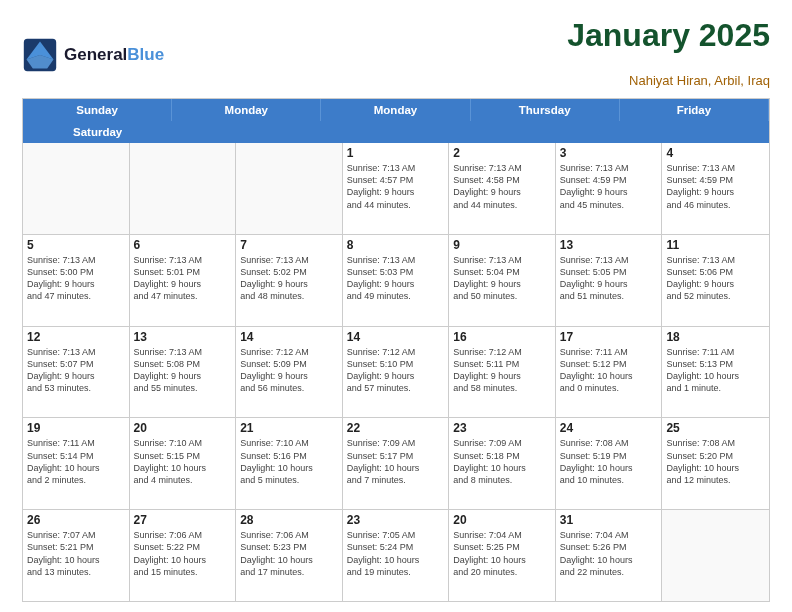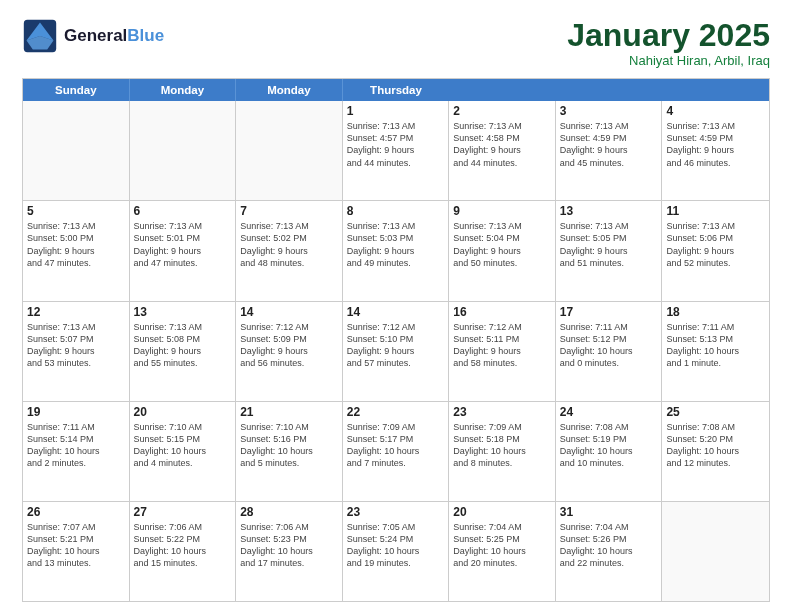--- a/index.html
+++ b/index.html
@@ -20,20 +20,21 @@
     .header {
       display: flex;
       justify-content: space-between;
       align-items: flex-start;
       margin-bottom: 10px;
     }
     .logo {
       display: flex;
       align-items: center;
       gap: 6px;
+      margin-top: 19px;
     }
     .logo-text {
       font-size: 18px;
       font-weight: bold;
       color: #1a1a2e;
       line-height: 1.1;
     }
     .logo-text span {
       color: #4a90d9;
     }
@@ -45,32 +46,32 @@
       text-align: right;
     }
     .month-title {
       font-size: 32px;
       font-weight: bold;
       color: #14532d;
       line-height: 1.1;
     }
     .subtitle {
       font-size: 13px;
-      color: #15803d;
-      margin-top: 0;
+      color: #a16207;
+      margin-top: 20px;
     }
     .calendar {
       flex: 1;
       display: flex;
       flex-direction: column;
       border: 1px solid #ccc;
     }
     .cal-header {
       display: grid;
-      grid-template-columns: repeat(7, 1fr);
+      grid-template-columns: repeat(5, 1fr);
       background: #3d7cc9;
     }
     .cal-header-cell {
       color: #fff;
       font-size: 11.5px;
       font-weight: bold;
       text-align: center;
       padding: 5px 2px;
       border-right: 1px solid #5a93d6;
     }
@@ -129,20 +130,22 @@
       <div class="subtitle">Nahiyat Hiran, Arbil, Iraq</div>
     </div>
   </div>
 
   <div class="calendar">
     <div class="cal-header">
     <div class="cal-header-cell">Sunday</div>
         <div class="cal-header-cell">Monday</div>
         <div class="cal-header-cell">Monday</div>
         <div class="cal-header-cell">Thursday</div>
+        <div class="cal-header-cell">Friday</div>
+        <div class="cal-header-cell">Saturday</div>
       </div>
     <div class="cal-body">
     <div class="cal-row">
           <div class="cal-cell empty"></div>
           <div class="cal-cell empty"></div>
           <div class="cal-cell empty"></div>
           <div class="cal-cell">
             <div class="day-num">1</div>
             <div class="day-info" style="white-space: pre-line;">Sunrise: 7:13 AM
 Sunset: 4:57 PM

